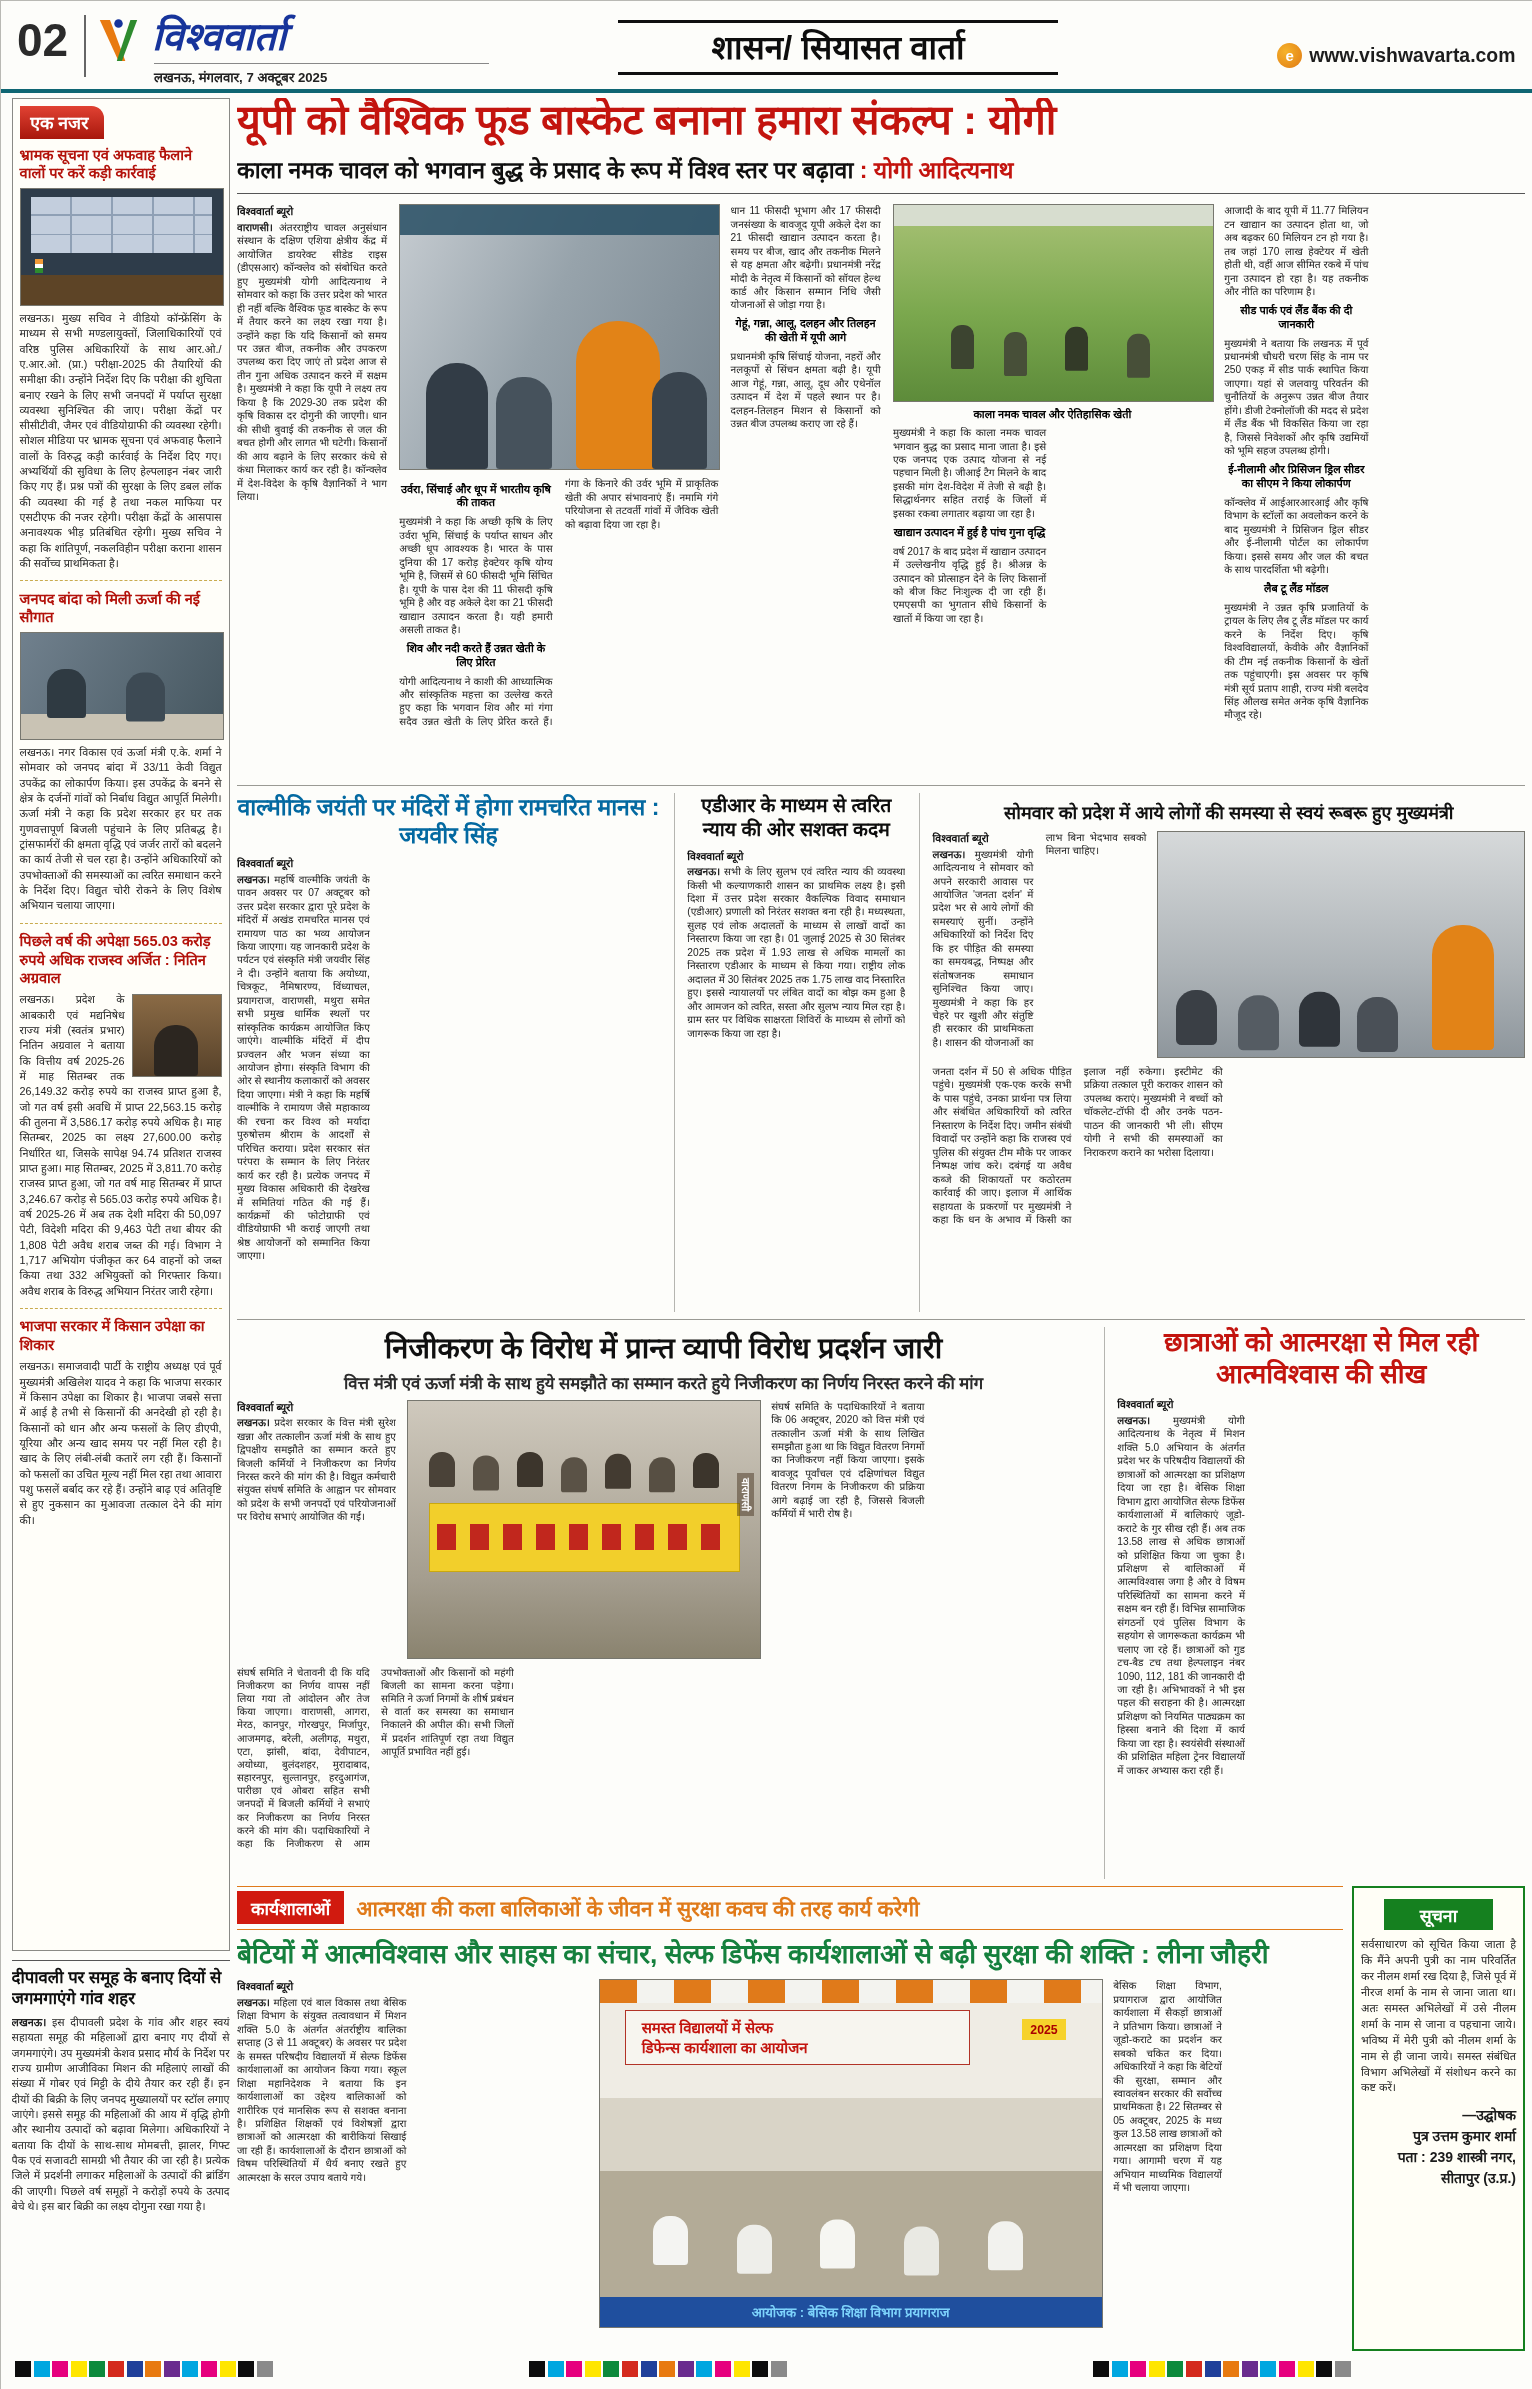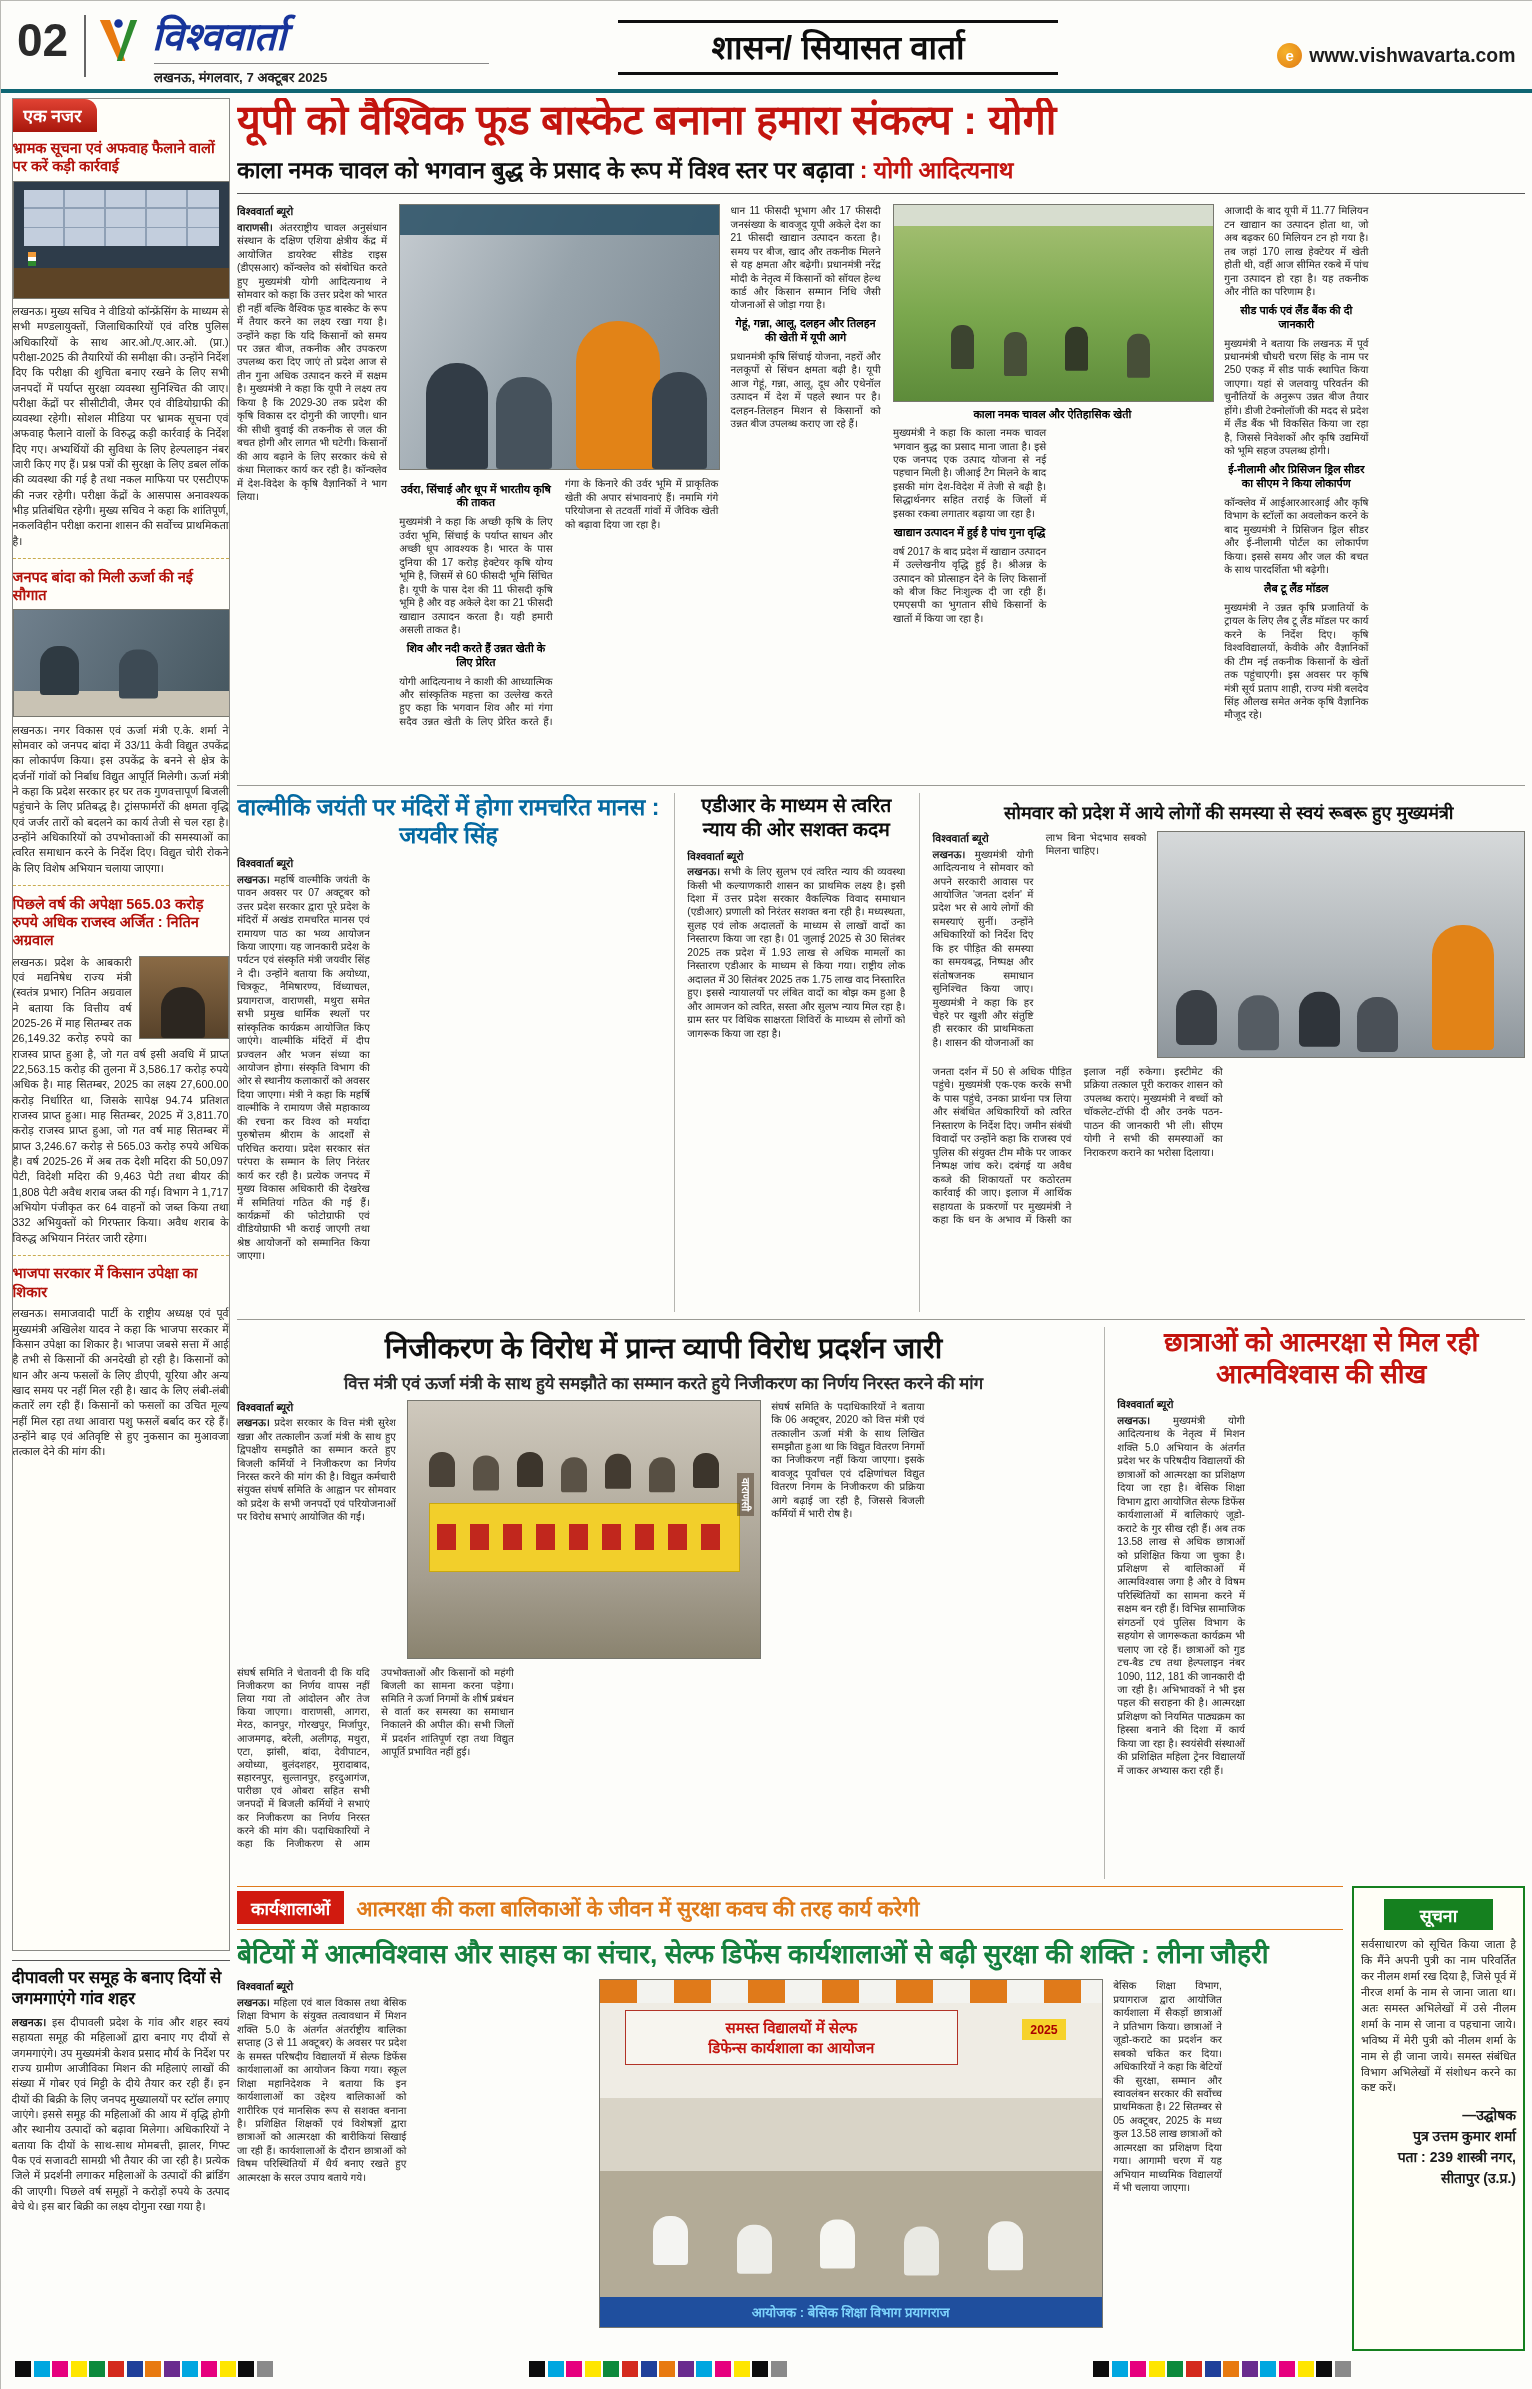--- a/index.html
+++ b/index.html
@@ -22,21 +22,21 @@
   
   .bt{font-size:10.2px;line-height:1.32;text-align:justify;color:#222;margin:0 0 5.3px 0;white-space:pre-line;}
   .byline{font-weight:700;font-size:10.6px;margin:0 0 2.6px 0;color:#111;}
   .xhead{font-weight:700;text-align:center;font-size:11px;line-height:1.25;margin:5.3px 0;color:#000;break-inside:avoid;}
   .cols2{column-count:2;column-gap:12.3px;column-fill:auto;}
   .cols3{column-count:3;column-gap:12.3px;column-fill:auto;}
   .cols4{column-count:4;column-gap:12.3px;column-fill:auto;}
   .cols6{column-count:6;column-gap:11.4px;column-fill:auto;}
   
   .sidebar{position:absolute;left:10.6px;top:97px;width:218px;height:1853px;border:0.9px solid #8a8a86;
-           padding:0;box-sizing:border-box;overflow:hidden;background:#fffef9;}
+           padding:7px;box-sizing:border-box;overflow:hidden;background:#fffef9;}
   .sb-title{display:inline-block;background:linear-gradient(#e14233,#a8170c);color:#fff;font-size:17.6px;font-weight:800;
             padding:3.5px 16px 5.3px 10.6px;border-radius:0 12.3px 0 0;margin-bottom:7px;}
   .sb-head{font-size:14.6px;font-weight:800;color:#b3120b;line-height:1.25;margin:0 0 5.3px 0;}
   .sb-bt{font-size:10.8px;line-height:1.42;}
   .sb-sep{border-top:1.8px dashed #c9ab4e;margin:8.8px 0;}
   
   .ph{position:relative;overflow:hidden;border:0.9px solid #77776f;background:#9aa0a6;}
   .fg{position:absolute;}
   .ph-conf{width:100%;height:116px;background:#2e3c4a;margin-bottom:5.3px;}
   .ph-office{width:100%;height:106px;background:linear-gradient(120deg,#70808d,#45565f);margin-bottom:5.3px;}
@@ -82,21 +82,21 @@
   .stE .cols3{height:465px;}
   
   .band4{position:absolute;left:236px;top:1885px;width:1106px;height:465px;overflow:hidden;}
   .ws-strip{display:flex;align-items:center;gap:12.3px;border-top:1.8px solid #e07a1a;border-bottom:1.8px solid #e07a1a;padding:4.4px 0;}
   .ws-label{background:#d11a0f;color:#fff;font-size:17.6px;font-weight:800;padding:4.4px 14px;}
   .ws-text{color:#e07a1a;font-size:21px;font-weight:800;}
   .ws-head{margin:8.8px 0;font-size:26.4px;font-weight:800;color:#15803d;line-height:1.22;}
   .ws-row{display:flex;gap:10.6px;height:349px;}
   .ws-row .cols2{height:347px;}
   .ws-l{flex:0 0 351px;} .ws-r{flex:1;}
-  .ws-banner{position:absolute;top:30px;left:5%;width:62%;background:#f7f5ef;border:1.8px solid #b23327;padding:7px 10px;text-align:center;}
+  .ws-banner{position:absolute;top:30px;left:5%;width:62%;background:#f7f5ef;border:1.8px solid #b23327;padding:7px 16px;text-align:left;}
   .ws-b1,.ws-b2{color:#c3140e;font-weight:800;font-size:15px;line-height:1.3;}
   .ws-year{position:absolute;top:39px;right:7%;background:#f6d22b;color:#a00;font-weight:800;padding:3.5px 8.8px;font-size:12.3px;}
   .ws-org{position:absolute;bottom:0;left:0;right:0;background:#1f4f9e;color:#7dd3fc;font-weight:700;font-size:13.2px;text-align:center;padding:6.2px 0;}
   .tent{position:absolute;top:0;left:0;right:0;height:23px;background:repeating-linear-gradient(90deg,#e07a1a 0 37px,#f3f3ef 37px 74px);}
   
   .notice{position:absolute;left:1351px;top:1885px;width:173px;height:465px;border:2.6px solid #15801f;
           box-sizing:border-box;padding:7px;overflow:hidden;background:#fffef6;}
   .notice-h{display:block;width:70%;margin:4px auto 7px auto;background:#15801f;color:#fff;text-align:center;
             font-size:17.6px;font-weight:800;padding:3.5px 0;}
   .notice .bt{font-size:11px;line-height:1.45;}

